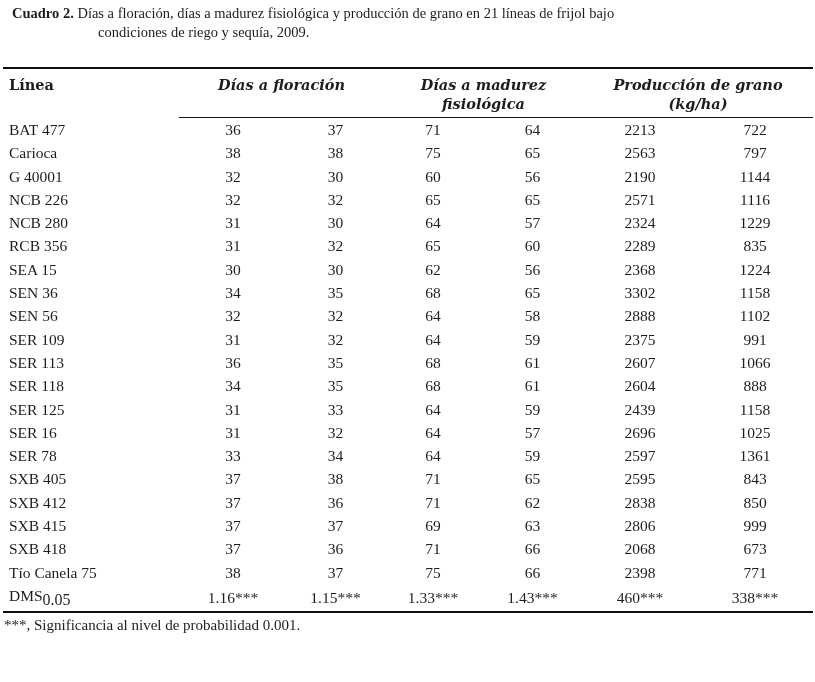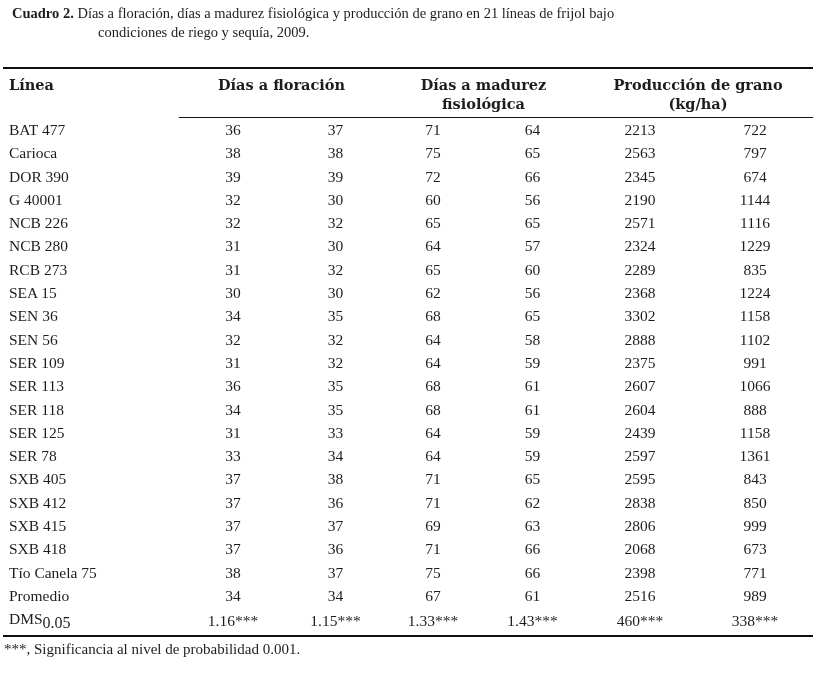--- a/index.html
+++ b/index.html
@@ -30,21 +30,21 @@
   }
   th, td { padding:0; font-weight:normal; text-align:center; }
   .linea { text-align:left; padding-left:6px; }
 
   thead th {
     font-family:"DejaVu Serif", serif;
     font-weight:bold; font-size:14.5px;
   }
   tr.grp th { vertical-align:top; padding-top:6px; padding-bottom:4px; line-height:19px; }
   tr.grp th.g { border-bottom:1.5px solid #111; }
-  tr.grp th .hl { min-height:19px; }
+  tr.grp th .hl { min-height:19px;font-style:italic; }
   tr.sub th { height:24px; vertical-align:middle; border-bottom:2px solid #111; }
 
   tbody td, tfoot td {
     font-size:15.5px; height:23.3px; line-height:23.3px;
     vertical-align:middle; white-space:nowrap;
   }
   tfoot td { border-bottom:2px solid #111; }
   tfoot sub { font-size:16px; }
 
   
@@ -105,29 +105,20 @@
         <tr>
           <td class="linea">Carioca</td>
           <td>38</td>
           <td>38</td>
           <td>75</td>
           <td>65</td>
           <td>2563</td>
           <td>797</td>
         </tr>
 
-        <tr>
-          <td class="linea">DOR 390</td>
-          <td>39</td>
-          <td>39</td>
-          <td>72</td>
-          <td>66</td>
-          <td>2345</td>
-          <td>674</td>
-        </tr>
 
         <tr>
           <td class="linea">G 40001</td>
           <td>32</td>
           <td>30</td>
           <td>60</td>
           <td>56</td>
           <td>2190</td>
           <td>1144</td>
         </tr>
@@ -146,21 +137,21 @@
           <td class="linea">NCB 280</td>
           <td>31</td>
           <td>30</td>
           <td>64</td>
           <td>57</td>
           <td>2324</td>
           <td>1229</td>
         </tr>
 
         <tr>
-          <td class="linea">RCB 273</td>
+          <td class="linea">RCB 356</td>
           <td>31</td>
           <td>32</td>
           <td>65</td>
           <td>60</td>
           <td>2289</td>
           <td>835</td>
         </tr>
 
         <tr>
           <td class="linea">SEA 15</td>
@@ -225,20 +216,29 @@
         <tr>
           <td class="linea">SER 125</td>
           <td>31</td>
           <td>33</td>
           <td>64</td>
           <td>59</td>
           <td>2439</td>
           <td>1158</td>
         </tr>
 
+        <tr>
+          <td class="linea">SER 16</td>
+          <td>31</td>
+          <td>32</td>
+          <td>64</td>
+          <td>57</td>
+          <td>2696</td>
+          <td>1025</td>
+        </tr>
 
         <tr>
           <td class="linea">SER 78</td>
           <td>33</td>
           <td>34</td>
           <td>64</td>
           <td>59</td>
           <td>2597</td>
           <td>1361</td>
         </tr>
@@ -286,29 +286,20 @@
         <tr>
           <td class="linea">Tío Canela 75</td>
           <td>38</td>
           <td>37</td>
           <td>75</td>
           <td>66</td>
           <td>2398</td>
           <td>771</td>
         </tr>
 
-        <tr>
-          <td class="linea">Promedio</td>
-          <td>34</td>
-          <td>34</td>
-          <td>67</td>
-          <td>61</td>
-          <td>2516</td>
-          <td>989</td>
-        </tr>
       </tbody>
     <tfoot>
       <tr>
         <td class="linea"><span>DMS</span><sub>0.05</sub></td>
         <td>1.16***</td>
         <td>1.15***</td>
         <td>1.33***</td>
         <td>1.43***</td>
         <td>460***</td>
         <td>338***</td>

